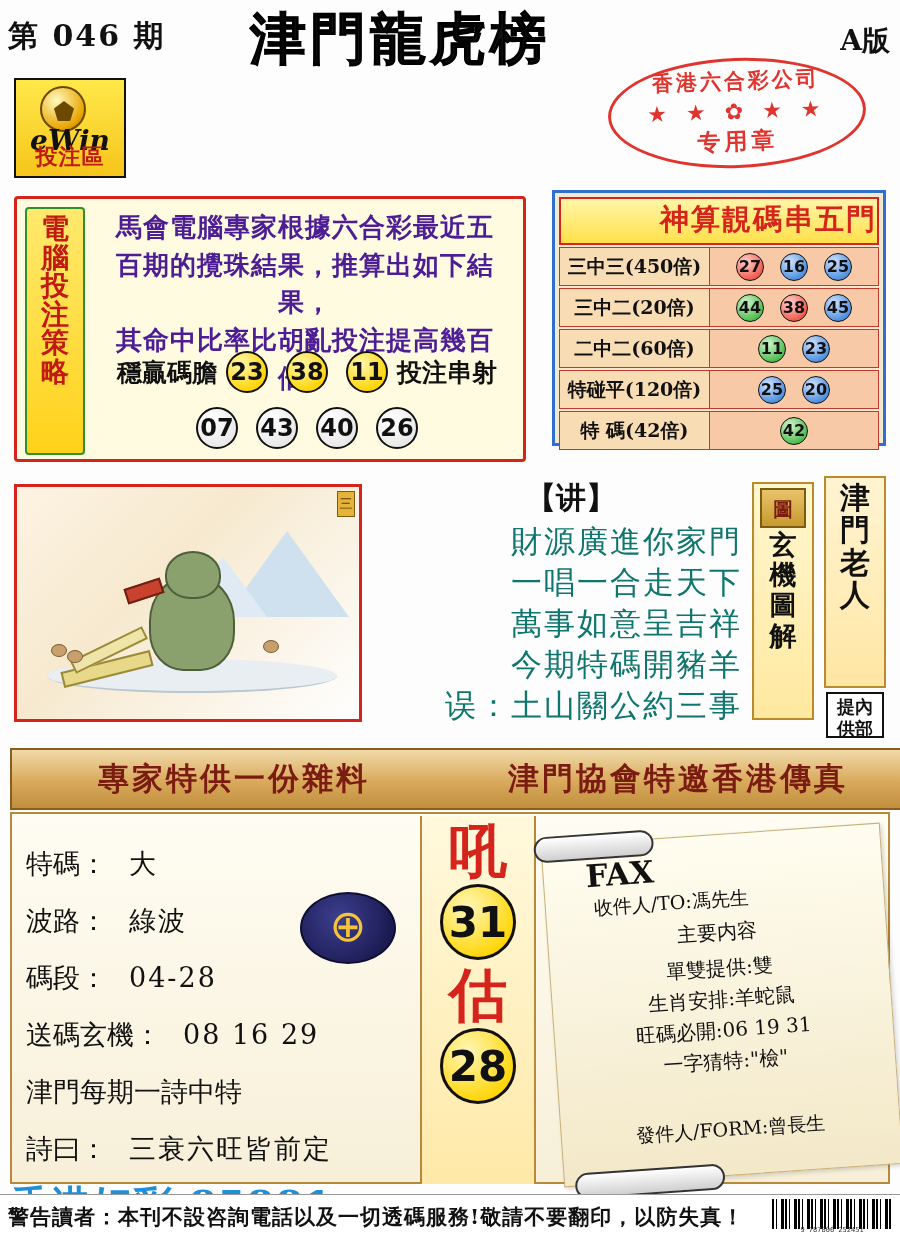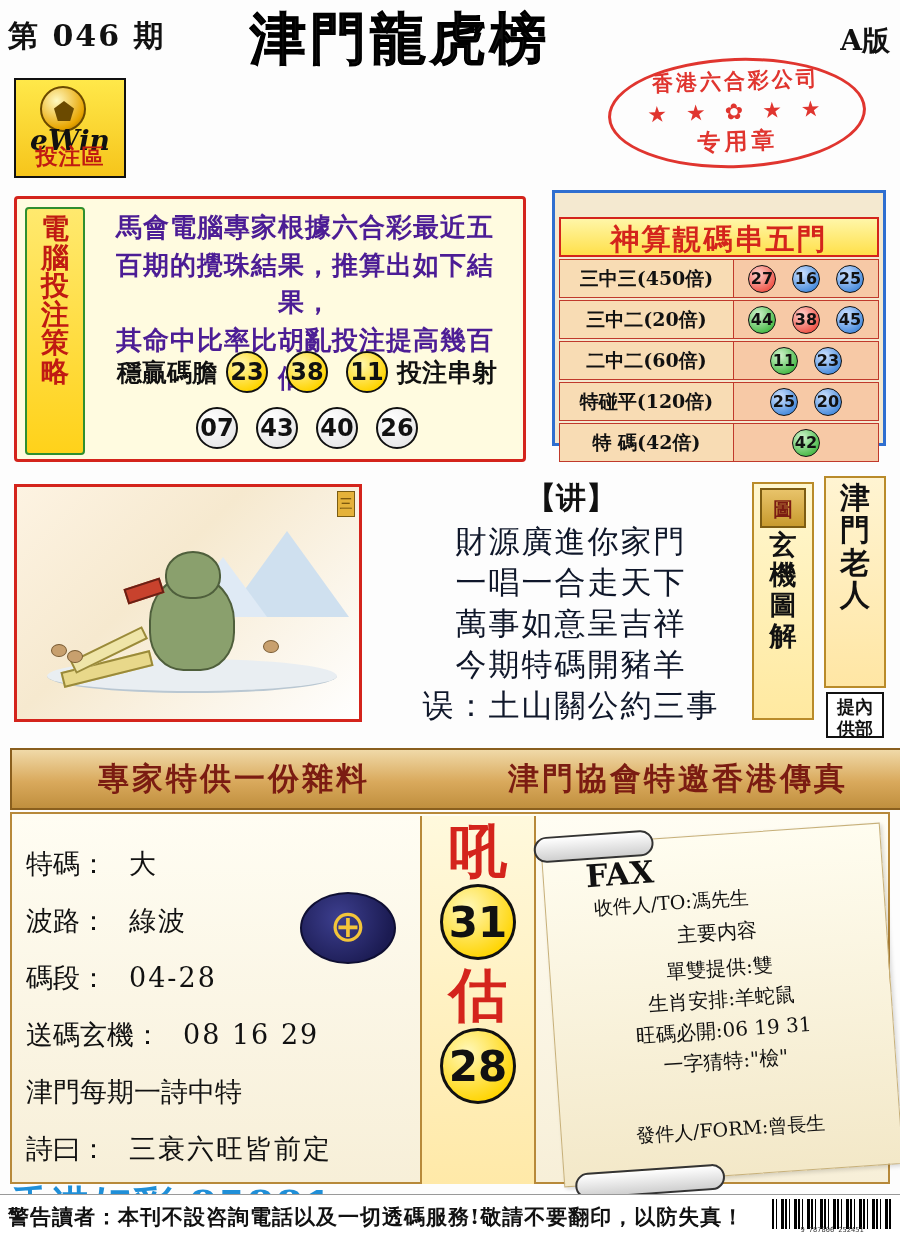--- a/index.html
+++ b/index.html
@@ -208,42 +208,41 @@
   
   .lucky {
     position: absolute;
     left: 552px; top: 190px;
     width: 334px; height: 256px;
     background: #f4e9d0;
     border: 3px solid #2f6fd0;
     padding: 4px;
   }
   .lucky-title {
-    height: 40px;
+    height: 48px;
     line-height: 40px;
-    text-align: center;
+    text-align: right;
     font-size: 29px;
     font-weight: bold;
     color: #d4241c;
     letter-spacing: 2px;
     background: linear-gradient(#fff6a8, #ffe04a);
     border: 2px solid #d4241c;
     font-family: "DejaVu Serif", "Liberation Serif", serif;
-    margin-top: 20px;
   }
   .lucky-row {
     display: flex;
     align-items: center;
     height: 39px;
     margin-top: 2px;
     border: 1px solid #c0392b;
     background: #f7c9a6;
   }
   .lucky-name {
-    width: 174px;
+    width: 150px;
     text-align: center;
     font-size: 19px;
     font-weight: bold;
     color: #111;
     border-right: 1px solid #c0392b;
     background: #f8dcb4;
     line-height: 37px;
     font-family: "DejaVu Serif", "Liberation Serif", serif;
   }
   .lucky-balls {
@@ -372,25 +371,26 @@
   }
   .poem-title {
     font-size: 30px;
     font-weight: bold;
     color: #111;
     font-family: "DejaVu Serif", "Liberation Serif", serif;
     margin-bottom: 2px;
   }
   .poem-line {
     font-size: 31px;
-    color: #0f172a;
+    color: #0f766e;
     line-height: 1.32;
     letter-spacing: 2px;
     font-family: "DejaVu Serif", "Liberation Serif", serif;
     white-space: nowrap;
+    text-align: right;
   }
 
   
   .xuanji {
     position: absolute;
     left: 752px; top: 482px;
     width: 62px; height: 238px;
     background: linear-gradient(#fff7cf, #ffe9a0);
     border: 2px solid #b98b2a;
     text-align: center;

